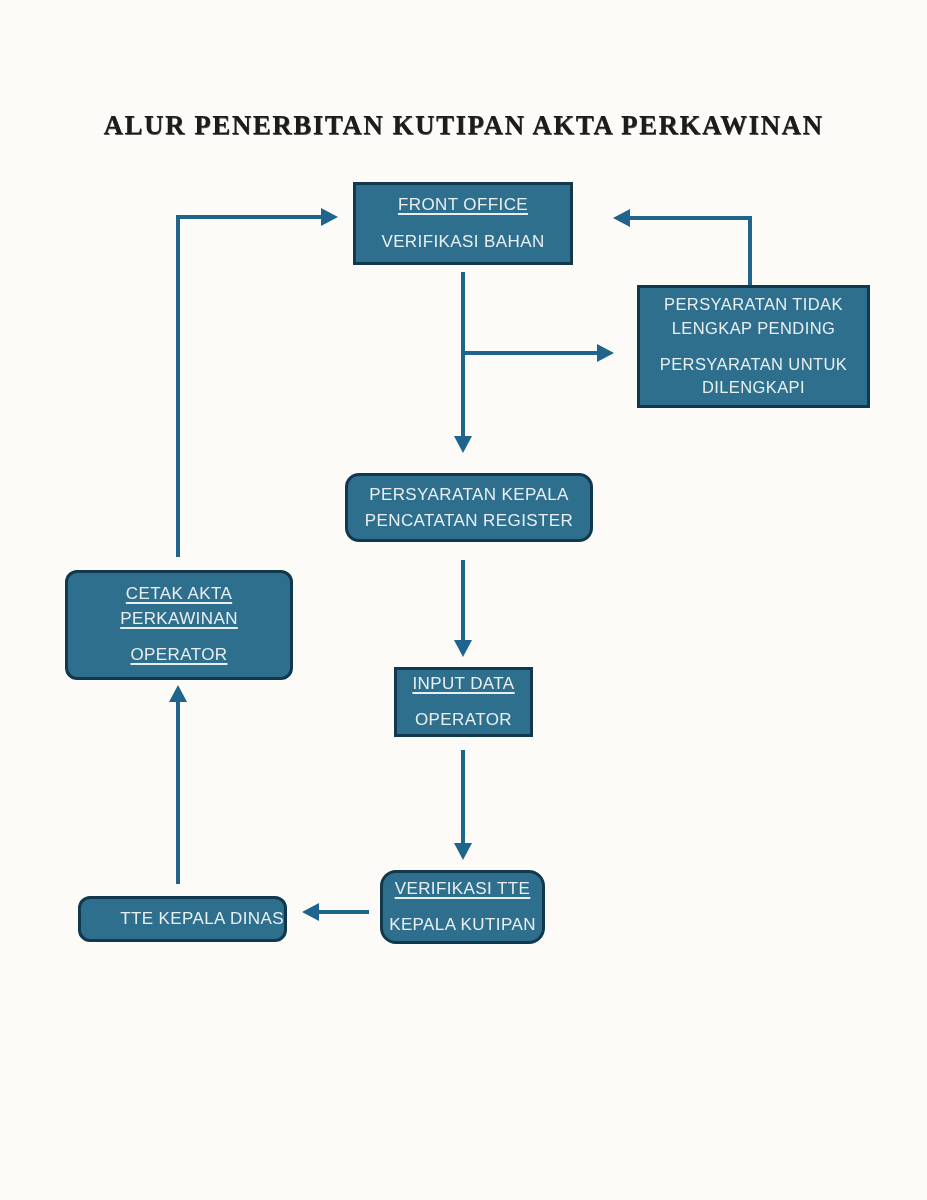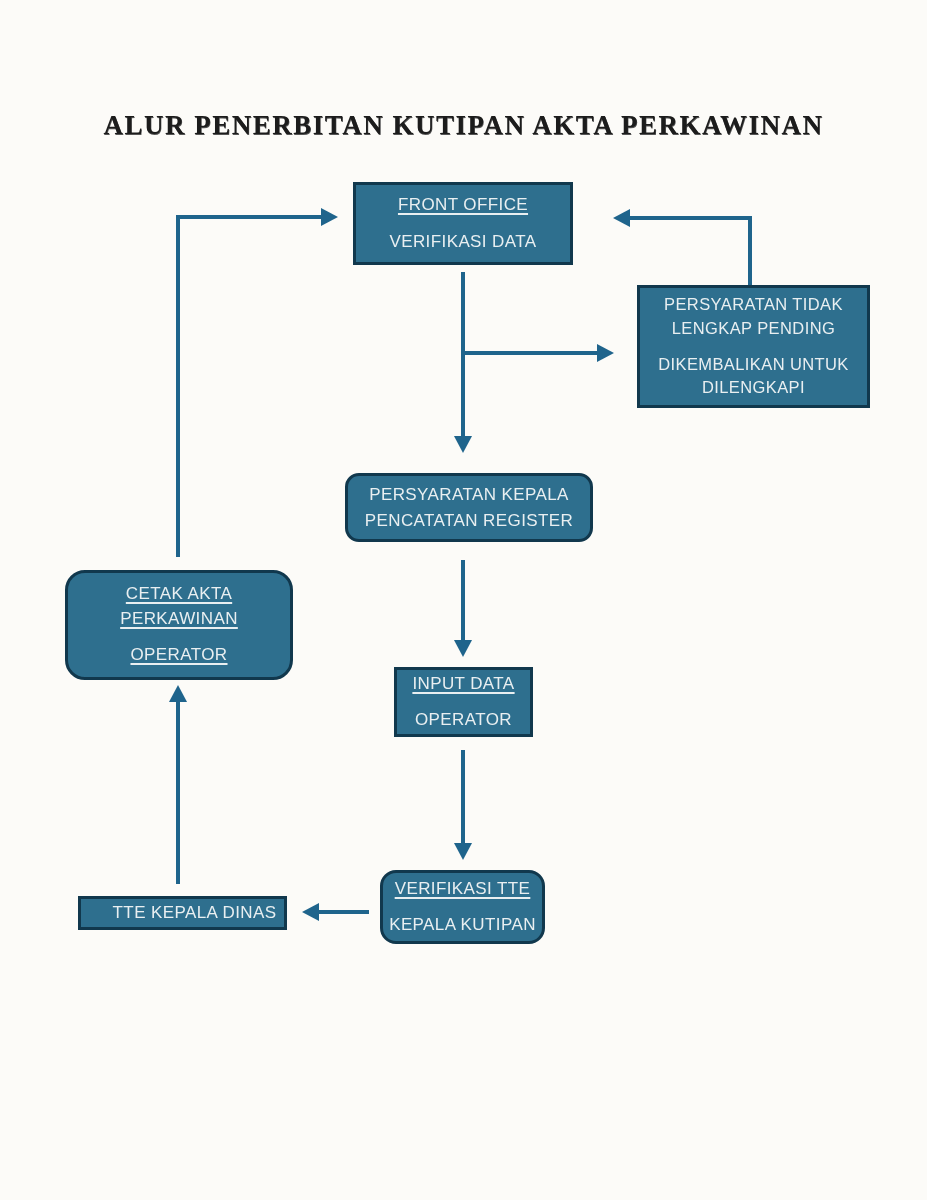--- a/index.html
+++ b/index.html
@@ -48,24 +48,24 @@
     text-align: center;
     font-size: 17px;
     letter-spacing: 0.4px;
     line-height: 1.45;
   }
   .node .u { text-decoration: underline; text-underline-offset: 3px; text-decoration-thickness: 1.5px; }
 
   #node-front-office    { left: 353px; top: 182px; width: 220px; height: 83px; gap: 12px; }
   #node-persyaratan-tidak { left: 637px; top: 285px; width: 233px; height: 123px; gap: 12px; font-size: 16.5px; padding: 4px 8px; }
   #node-persyaratan-lengkap { left: 345px; top: 473px; width: 248px; height: 69px; border-radius: 14px; line-height: 1.5; }
-  #node-cetak-akta      { left: 65px;  top: 570px; width: 228px; height: 110px; border-radius: 20px; gap: 12px; padding: 0 28px; }
+  #node-cetak-akta      { left: 65px;  top: 570px; width: 228px; height: 110px; border-radius: 12px; gap: 12px; padding: 0 28px; }
   #node-input-data      { left: 394px; top: 667px; width: 139px; height: 70px; gap: 11px; text-align: center; }
   #node-verifikasi-tte  { left: 380px; top: 870px; width: 165px; height: 74px; border-radius: 16px; gap: 11px; }
-  #node-tte-kepala-dinas{ left: 78px;  top: 896px; width: 209px; height: 34px; align-items: center; padding-left: 24px; }
+  #node-tte-kepala-dinas{ left: 78px;  top: 896px; width: 209px; height: 46px; align-items: flex-end; padding-left: 24px; border-radius: 12px; }
 </style>
 </head>
 <body>
 
 <div class="canvas">
 
   <div class="page-title">ALUR PENERBITAN KUTIPAN AKTA PERKAWINAN</div>
 
   <svg class="arrow-layer" width="927" height="1200" viewBox="0 0 927 1200" aria-hidden="true">
 
@@ -89,26 +89,26 @@
 
     <path class="arrow-line" d="M369,912 L318,912"></path>
     <polygon class="arrow-head" points="302,912 319,903 319,921"></polygon>
 
     <path class="arrow-line" d="M178,884 L178,701"></path>
     <polygon class="arrow-head" points="178,685 169,702 187,702"></polygon>
   </svg>
 
   <div class="node" id="node-front-office">
     <div class="u">FRONT OFFICE</div>
-    <div>VERIFIKASI DATA</div>
+    <div>VERIFIKASI BAHAN</div>
   </div>
 
   <div class="node" id="node-persyaratan-tidak">
     <div>PERSYARATAN TIDAK LENGKAP PENDING</div>
-    <div>DIKEMBALIKAN UNTUK DILENGKAPI</div>
+    <div>PERSYARATAN UNTUK DILENGKAPI</div>
   </div>
 
   <div class="node" id="node-persyaratan-lengkap">
     <div>PERSYARATAN KEPALA</div>
     <div>PENCATATAN REGISTER</div>
   </div>
 
   <div class="node" id="node-cetak-akta">
     <div class="u">CETAK AKTA PERKAWINAN</div>
     <div class="u">OPERATOR</div>

